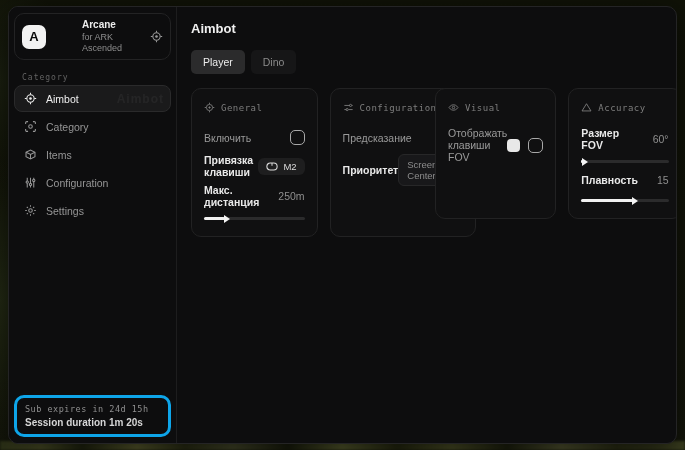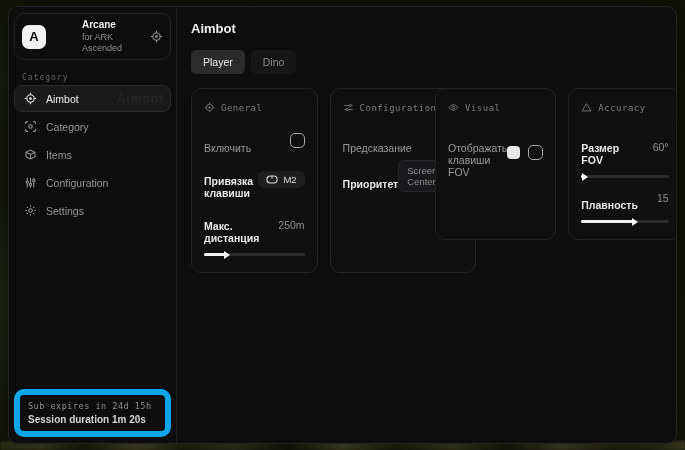--- a/index.html
+++ b/index.html
@@ -46,42 +46,42 @@
   .nav { display:flex; flex-direction:column; gap:1px; }
   .nav-item { position:relative; display:flex; align-items:center; gap:9px;
     height:27px; padding:0 9px; border-radius:8px; color:#969696; font-size:10.5px;
     border:1px solid transparent; cursor:pointer; }
   .nav-item.active { background:#1a1a1b; border-color:#2a2a2b; color:#efefef; }
   .nav-icon { width:13px; height:13px; flex:0 0 13px; display:flex; }
   .nav-icon svg { width:13px; height:13px; }
   .nav-ghost { position:absolute; right:6px; top:50%; transform:translateY(-50%);
     font-weight:bold; font-size:12px; color:rgba(255,255,255,0.05); letter-spacing:1px; }
   .sidebar-spacer { flex:1; }
-  .sub-card { border:6px solid #0ea5e9; border-radius:10px; padding:6px 8px; }
+  .sub-card { border:3px solid #0ea5e9; border-radius:10px; padding:6px 8px; }
   .sub-line1 { font-family:"DejaVu Sans Mono", monospace; font-size:8.5px;
     color:#8f8f8f; letter-spacing:.5px; margin-bottom:3px; white-space:nowrap; }
   .sub-line2 { font-size:10px; font-weight:bold; color:#d6d6d6; }
   
   .main { flex:1; padding:14px 14px 0 14px; position:relative; }
   .page-title { color:#f0f0f0; font-size:13px; font-weight:bold; margin-bottom:14px; }
   .tabs { display:flex; gap:6px; margin-bottom:14px; }
   .tab { font-size:10.5px; color:#8b8b8b; background:#161617; border-radius:5px;
     padding:6px 12px; cursor:pointer; }
   .tab.active { background:#2b2b2c; color:#ededed; }
   .columns { display:flex; gap:12px; align-items:flex-start; }
   .col { width:232px; display:flex; gap:12px; }
   .card { border:1px solid #222223; border-radius:10px; background:#101011;
     padding:10px 12px 12px 12px; }
   .card-head { display:flex; align-items:center; gap:6px; margin-bottom:10px; }
   .card-head svg { width:11px; height:11px; }
   .card-title { font-family:"DejaVu Sans Mono", monospace; font-size:9px;
     color:#7d7d7d; letter-spacing:.5px; }
   .row { display:flex; align-items:center; min-height:21px; margin-top:6px; }
   .row:first-of-type { margin-top:0; }
-  .row-label { font-size:10.5px; color:#9a9a9a; flex:1;margin-top:15px; }
+  .row-label { font-size:10.5px; color:#9a9a9a; flex:1; }
   .row-label.bright { color:#e9e9e9; font-weight:bold; }
   .row-value { font-size:10.5px; color:#8f8f8f;margin-left:19px; }
   .checkbox { width:15px; height:15px; border:1.5px solid #a8a8a8; border-radius:5px;
     background:transparent; cursor:pointer; }
   .swatch { width:13px; height:13px; border-radius:4px; background:#e8e8e8;
     margin-right:8px; cursor:pointer; }
   .keybind { display:flex; align-items:center; gap:5px; background:#1e1e1f;
     border-radius:6px; padding:3px 8px; color:#dcdcdc; font-size:9.5px; cursor:pointer; }
   .keybind svg { width:12px; height:9px; }
   .selectbtn { display:flex; align-items:center; gap:7px; background:#18181a;

